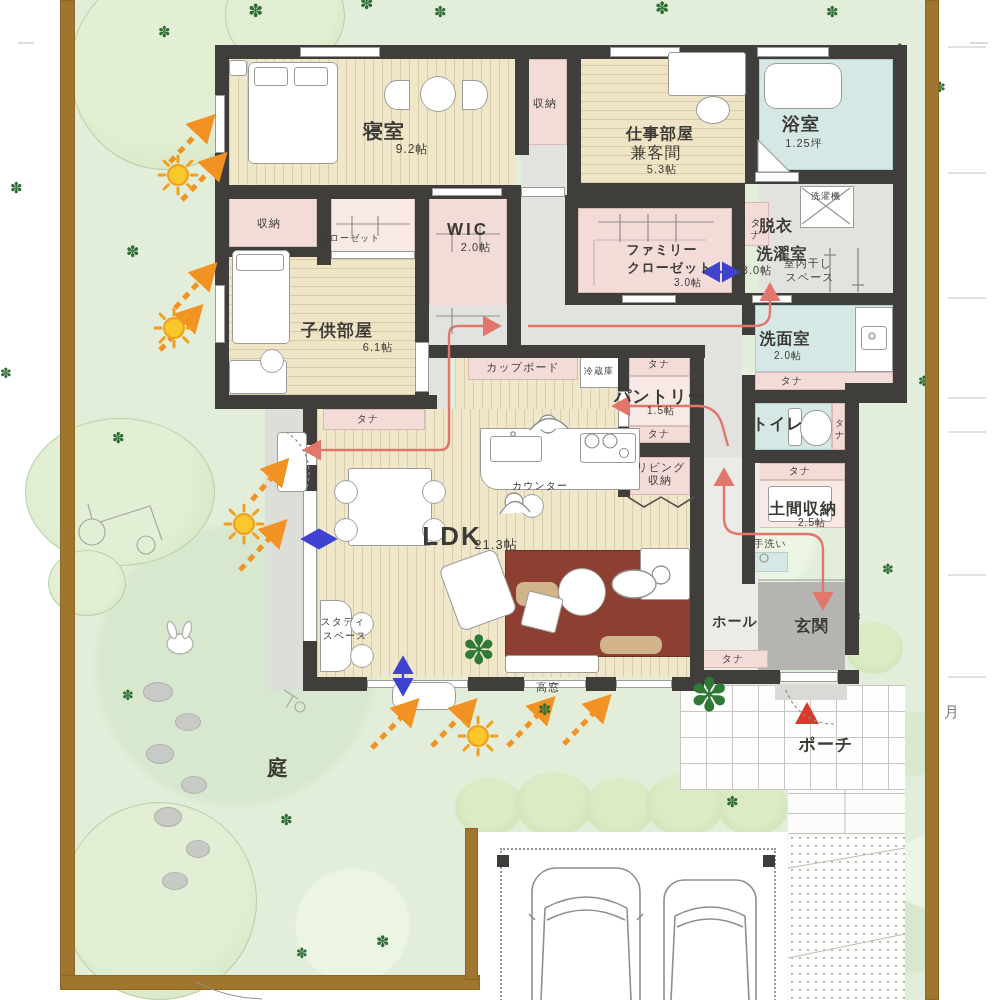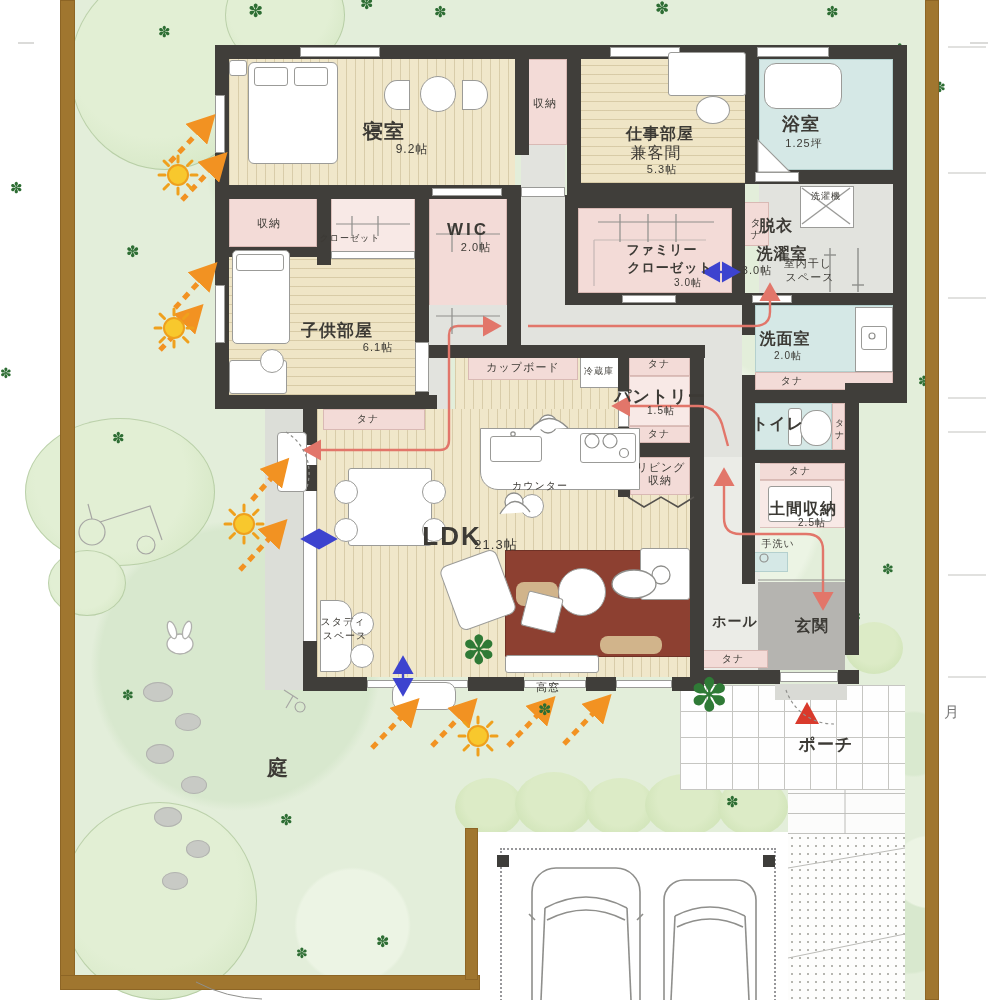--- a/index.html
+++ b/index.html
@@ -442,21 +442,21 @@
   <div class="lbl" style="left:337px;top:330px;font-size:17px;font-weight:bold;">子供部屋</div>
   <div class="lbl" style="left:378px;top:347px;font-size:11px;">6.1帖</div>
   <div class="lbl" style="left:785px;top:339px;font-size:16px;font-weight:bold;">洗面室</div>
   <div class="lbl" style="left:788px;top:356px;font-size:10px;">2.0帖</div>
   <div class="lbl" style="left:792px;top:381px;font-size:10px;">タナ</div>
   <div class="lbl" style="left:778px;top:424px;font-size:16px;font-weight:bold;">トイレ</div>
   <div class="lbl lblv" style="left:839px;top:424px;font-size:9px;">タナ</div>
   <div class="lbl" style="left:800px;top:471px;font-size:10px;">タナ</div>
   <div class="lbl" style="left:803px;top:509px;font-size:16px;font-weight:bold;">土間収納</div>
   <div class="lbl" style="left:812px;top:523px;font-size:10px;">2.5帖</div>
-  <div class="lbl" style="left:770px;top:544px;font-size:10px;margin-left:8px;">手洗い</div>
+  <div class="lbl" style="left:770px;top:544px;font-size:10px;">手洗い</div>
   <div class="lbl" style="left:735px;top:622px;font-size:14px;font-weight:bold;">ホール</div>
   <div class="lbl" style="left:733px;top:659px;font-size:10px;">タナ</div>
   <div class="lbl" style="left:812px;top:626px;font-size:16px;font-weight:bold;">玄関</div>
   <div class="lbl" style="left:826px;top:744px;font-size:17px;font-weight:bold;">ポーチ</div>
   <div class="lbl" style="left:368px;top:419px;font-size:10px;">タナ</div>
   <div class="lbl" style="left:523px;top:367px;font-size:11px;">カップボード</div>
   <div class="lbl" style="left:599px;top:371px;font-size:9px;">冷蔵庫</div>
   <div class="lbl" style="left:659px;top:364px;font-size:10px;">タナ</div>
   <div class="lbl" style="left:660px;top:396px;font-size:17px;font-weight:bold;">パントリー</div>
   <div class="lbl" style="left:661px;top:411px;font-size:10px;">1.5帖</div>

